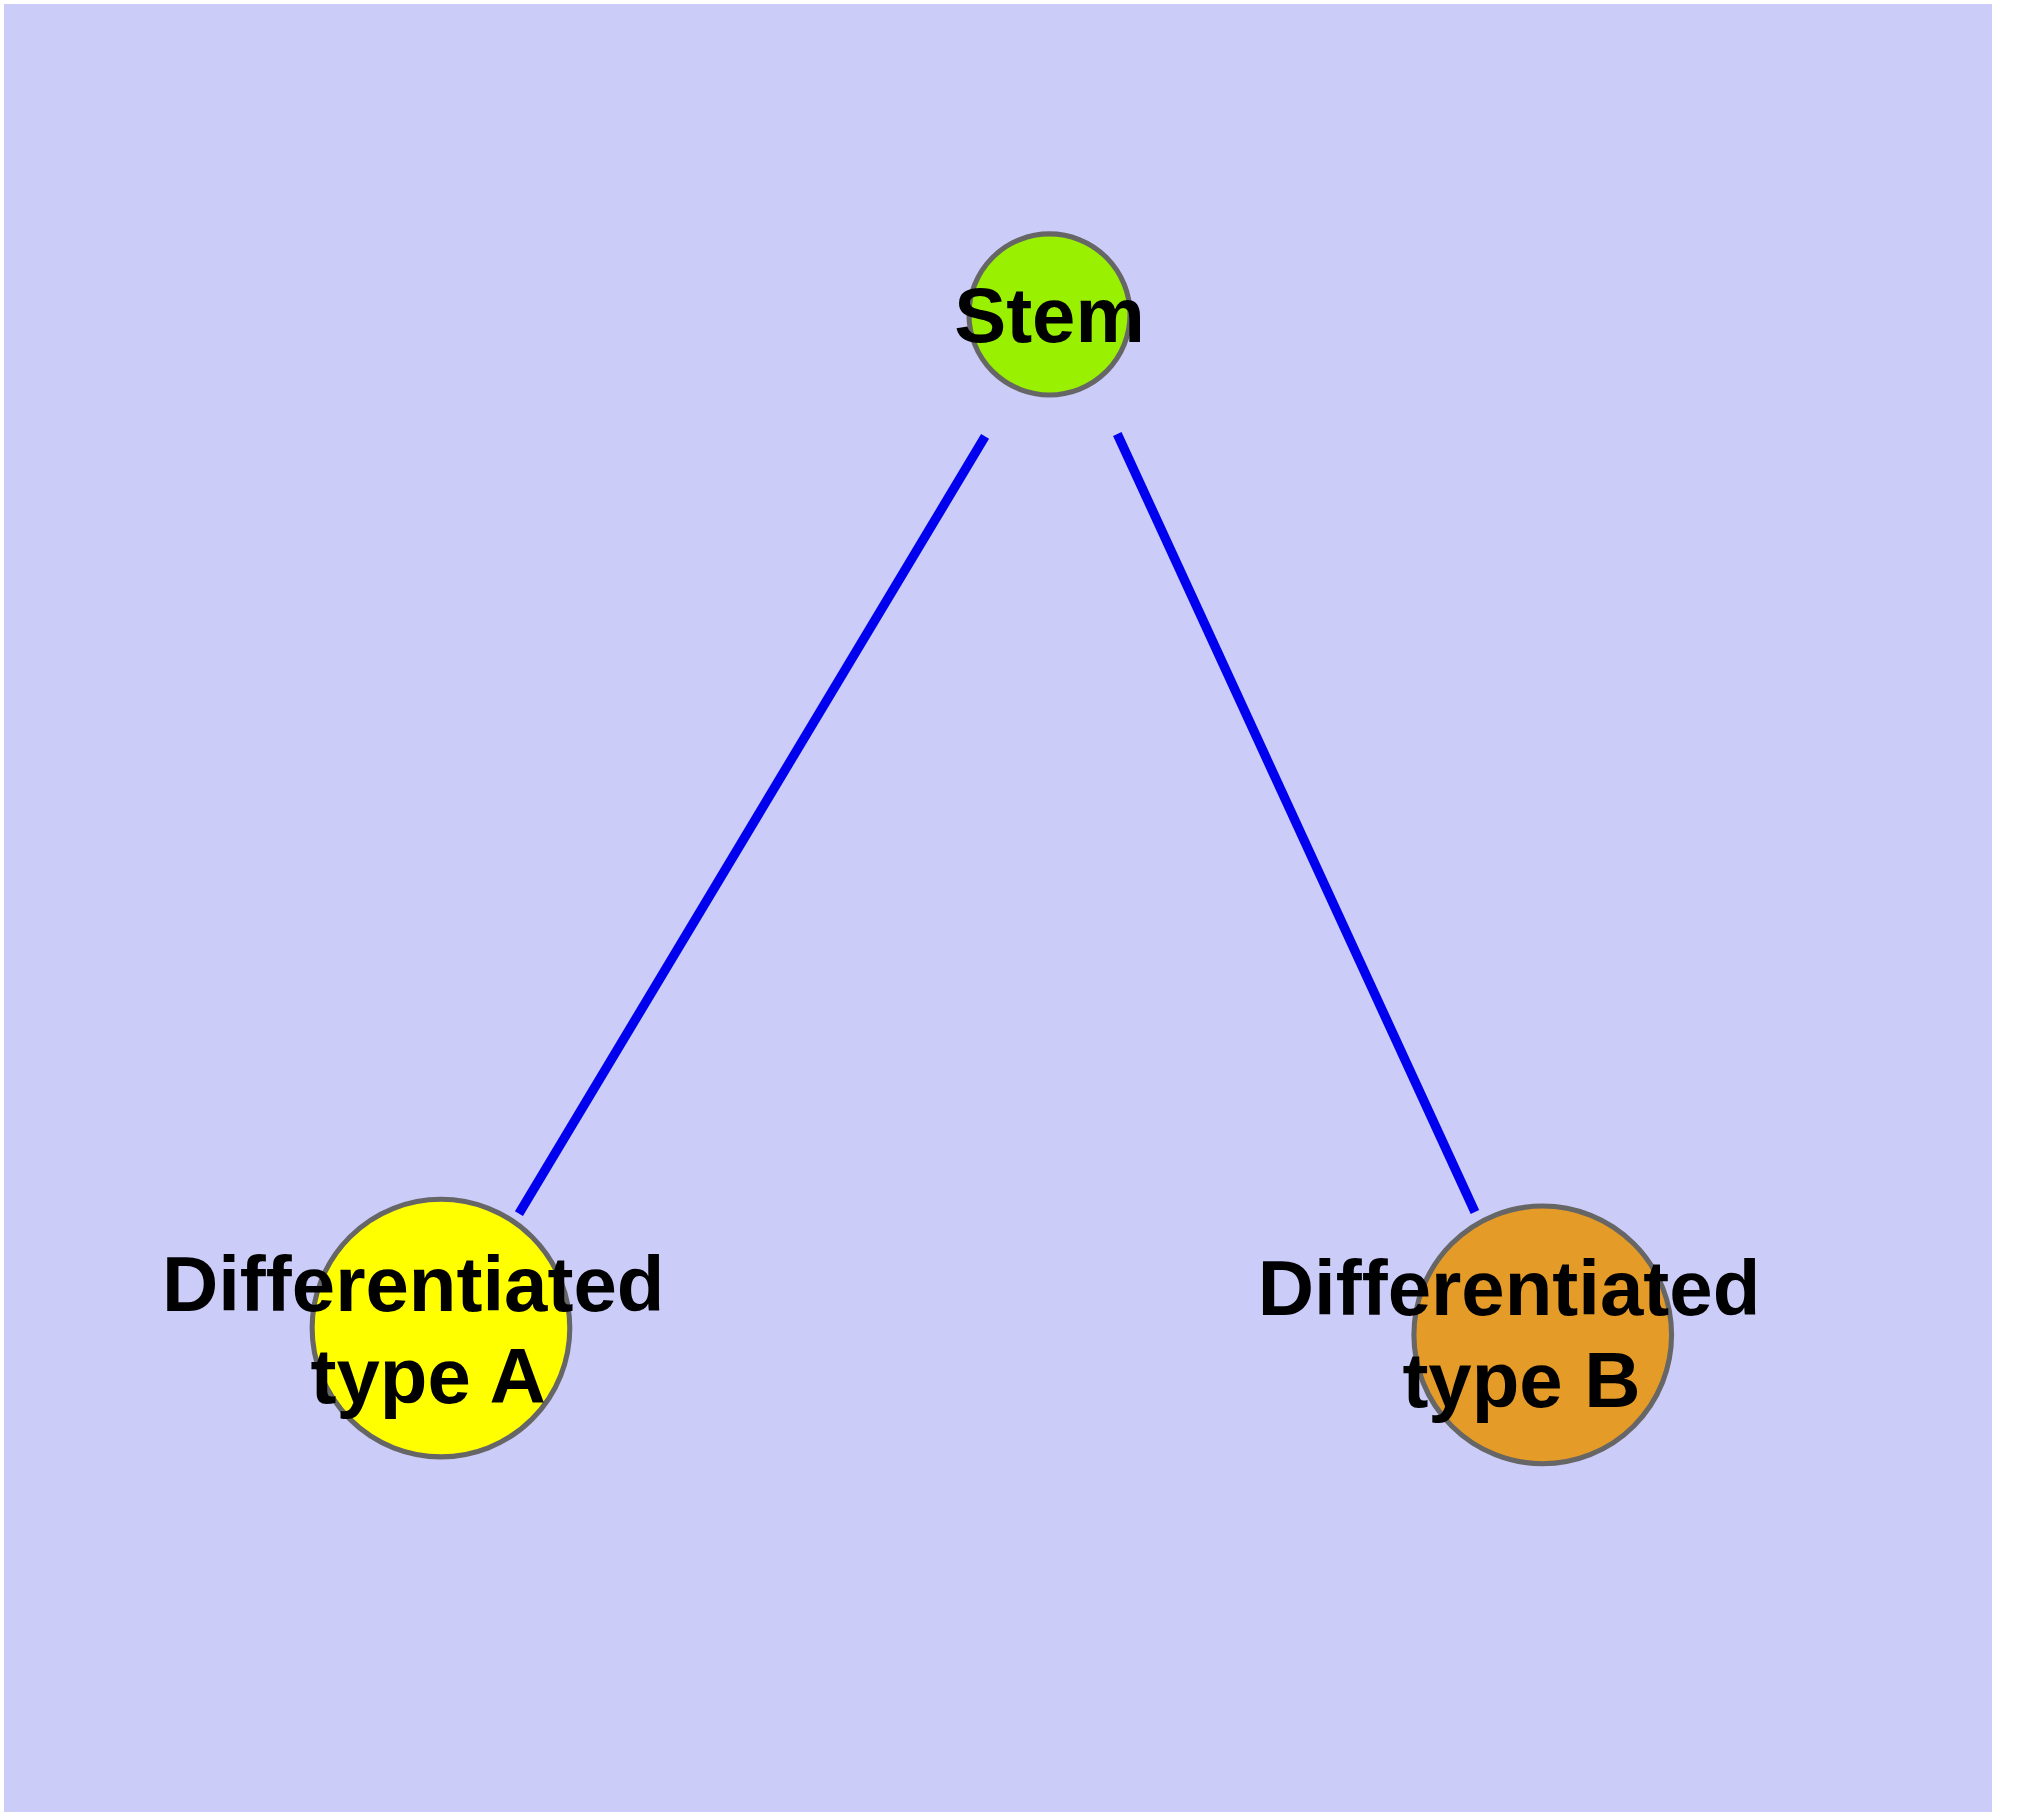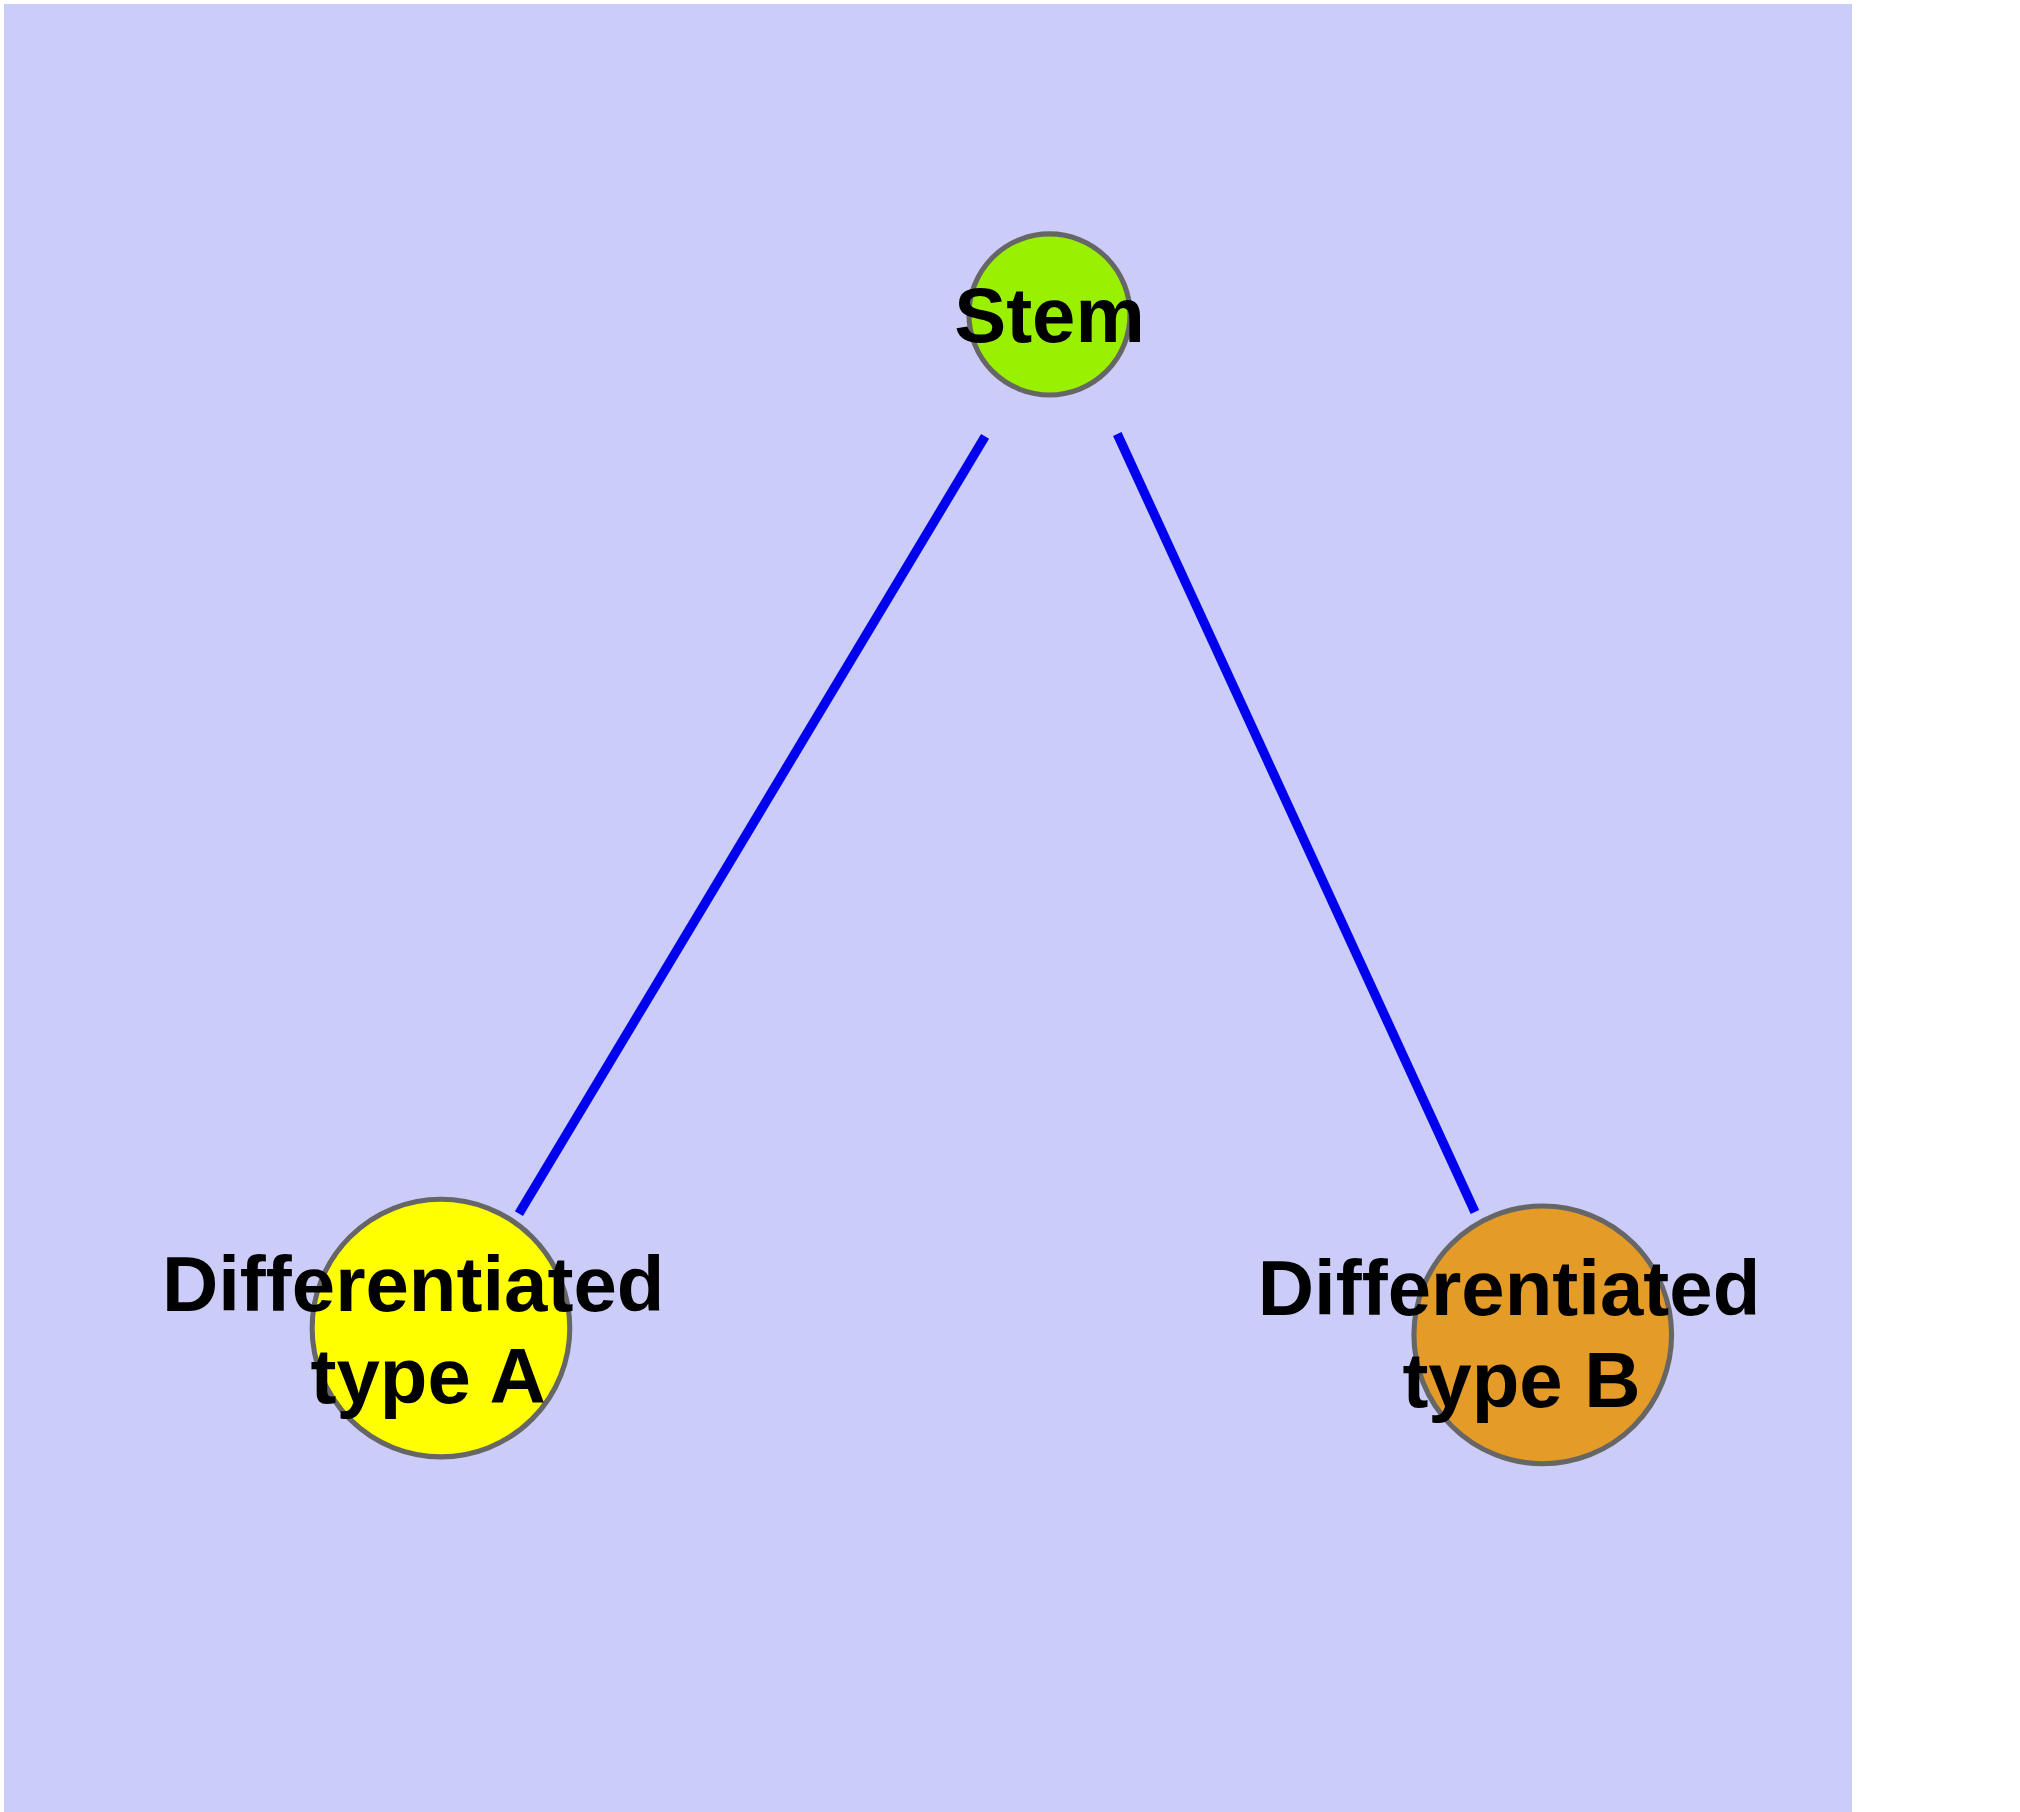--- a/index.html
+++ b/index.html
@@ -2,21 +2,21 @@
 <html style="font-size:13.6px"><head>
 <meta charset="utf-8">
 <style>
   html, body {
     margin: 0;
     padding: 0;
     background: #ffffff;
   }
   #stage {
     position: relative;
-    width: 1852px;
+    width: 1992px;
     height: 1812px;
     background: #ffffff;
     overflow: hidden;
     font-family: "Liberation Sans", sans-serif;
   }
   #canvas-bg {
     position: absolute;
     left: 4.2px;
     top: 4.2px;
     width: 2016px;

